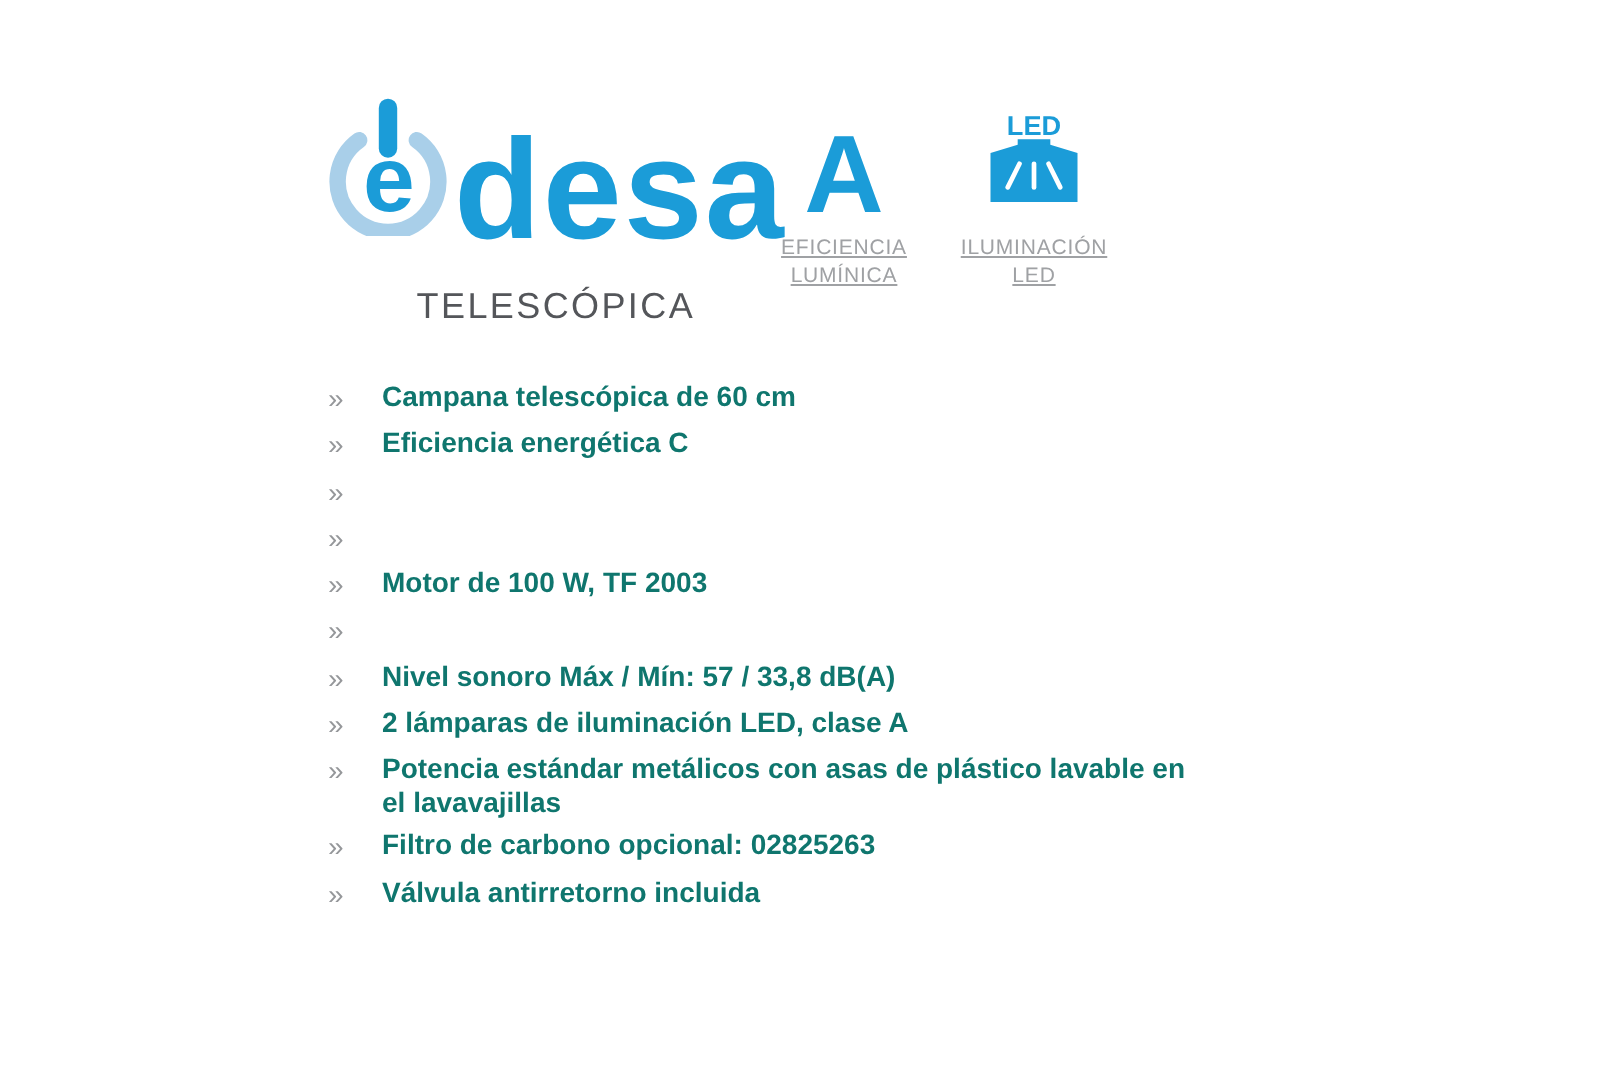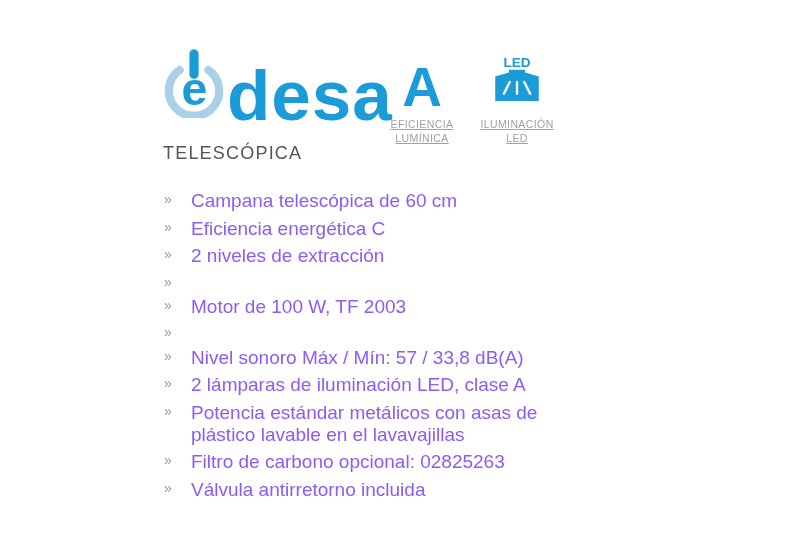--- a/index.html
+++ b/index.html
@@ -33,20 +33,21 @@
     line-height: 1;
     margin-left: 2px;
     margin-top: 12px;
   }
   .subtitle {
     margin-top: 12px;
     color: #54565a;
     font-size: 18px;
     letter-spacing: 1.2px;
     font-weight: 400;
+    text-align: center;
   }
 
   
   .badges {
     position: absolute;
     left: 376px;
     top: 50px;
     display: flex;
     gap: 3px;
   }
@@ -106,24 +107,25 @@
   }
   .features .b {
     flex: none;
     width: 27px;
     color: #95979a;
     font-size: 14px;
     line-height: 1.2;
     padding-top: 1px;
   }
   .features .t {
-    color: #8b5cf6;
-    font-size: 19px;
+    color: #0f766e;
+    font-size: 14px;
     line-height: 1.16;
     max-width: 412px;
+    font-weight: bold;
   }
 </style>
 </head>
 <body>
 
 <div class="page">
 
   <div class="brand">
     <div class="logo">
       <svg class="logo-mark" viewBox="0 0 64 72" aria-hidden="true">
@@ -171,21 +173,20 @@
     <li>
       <span class="b">»</span>
       <span class="t">Campana telescópica de 60 cm</span>
     </li>
     <li>
       <span class="b">»</span>
       <span class="t">Eficiencia energética C</span>
     </li>
     <li>
       <span class="b">»</span>
-      <span class="t">2 niveles de extracción</span>
     </li>
     <li>
       <span class="b">»</span>
     </li>
     <li>
       <span class="b">»</span>
       <span class="t">Motor de 100 W, TF 2003</span>
     </li>
     <li>
       <span class="b">»</span>

